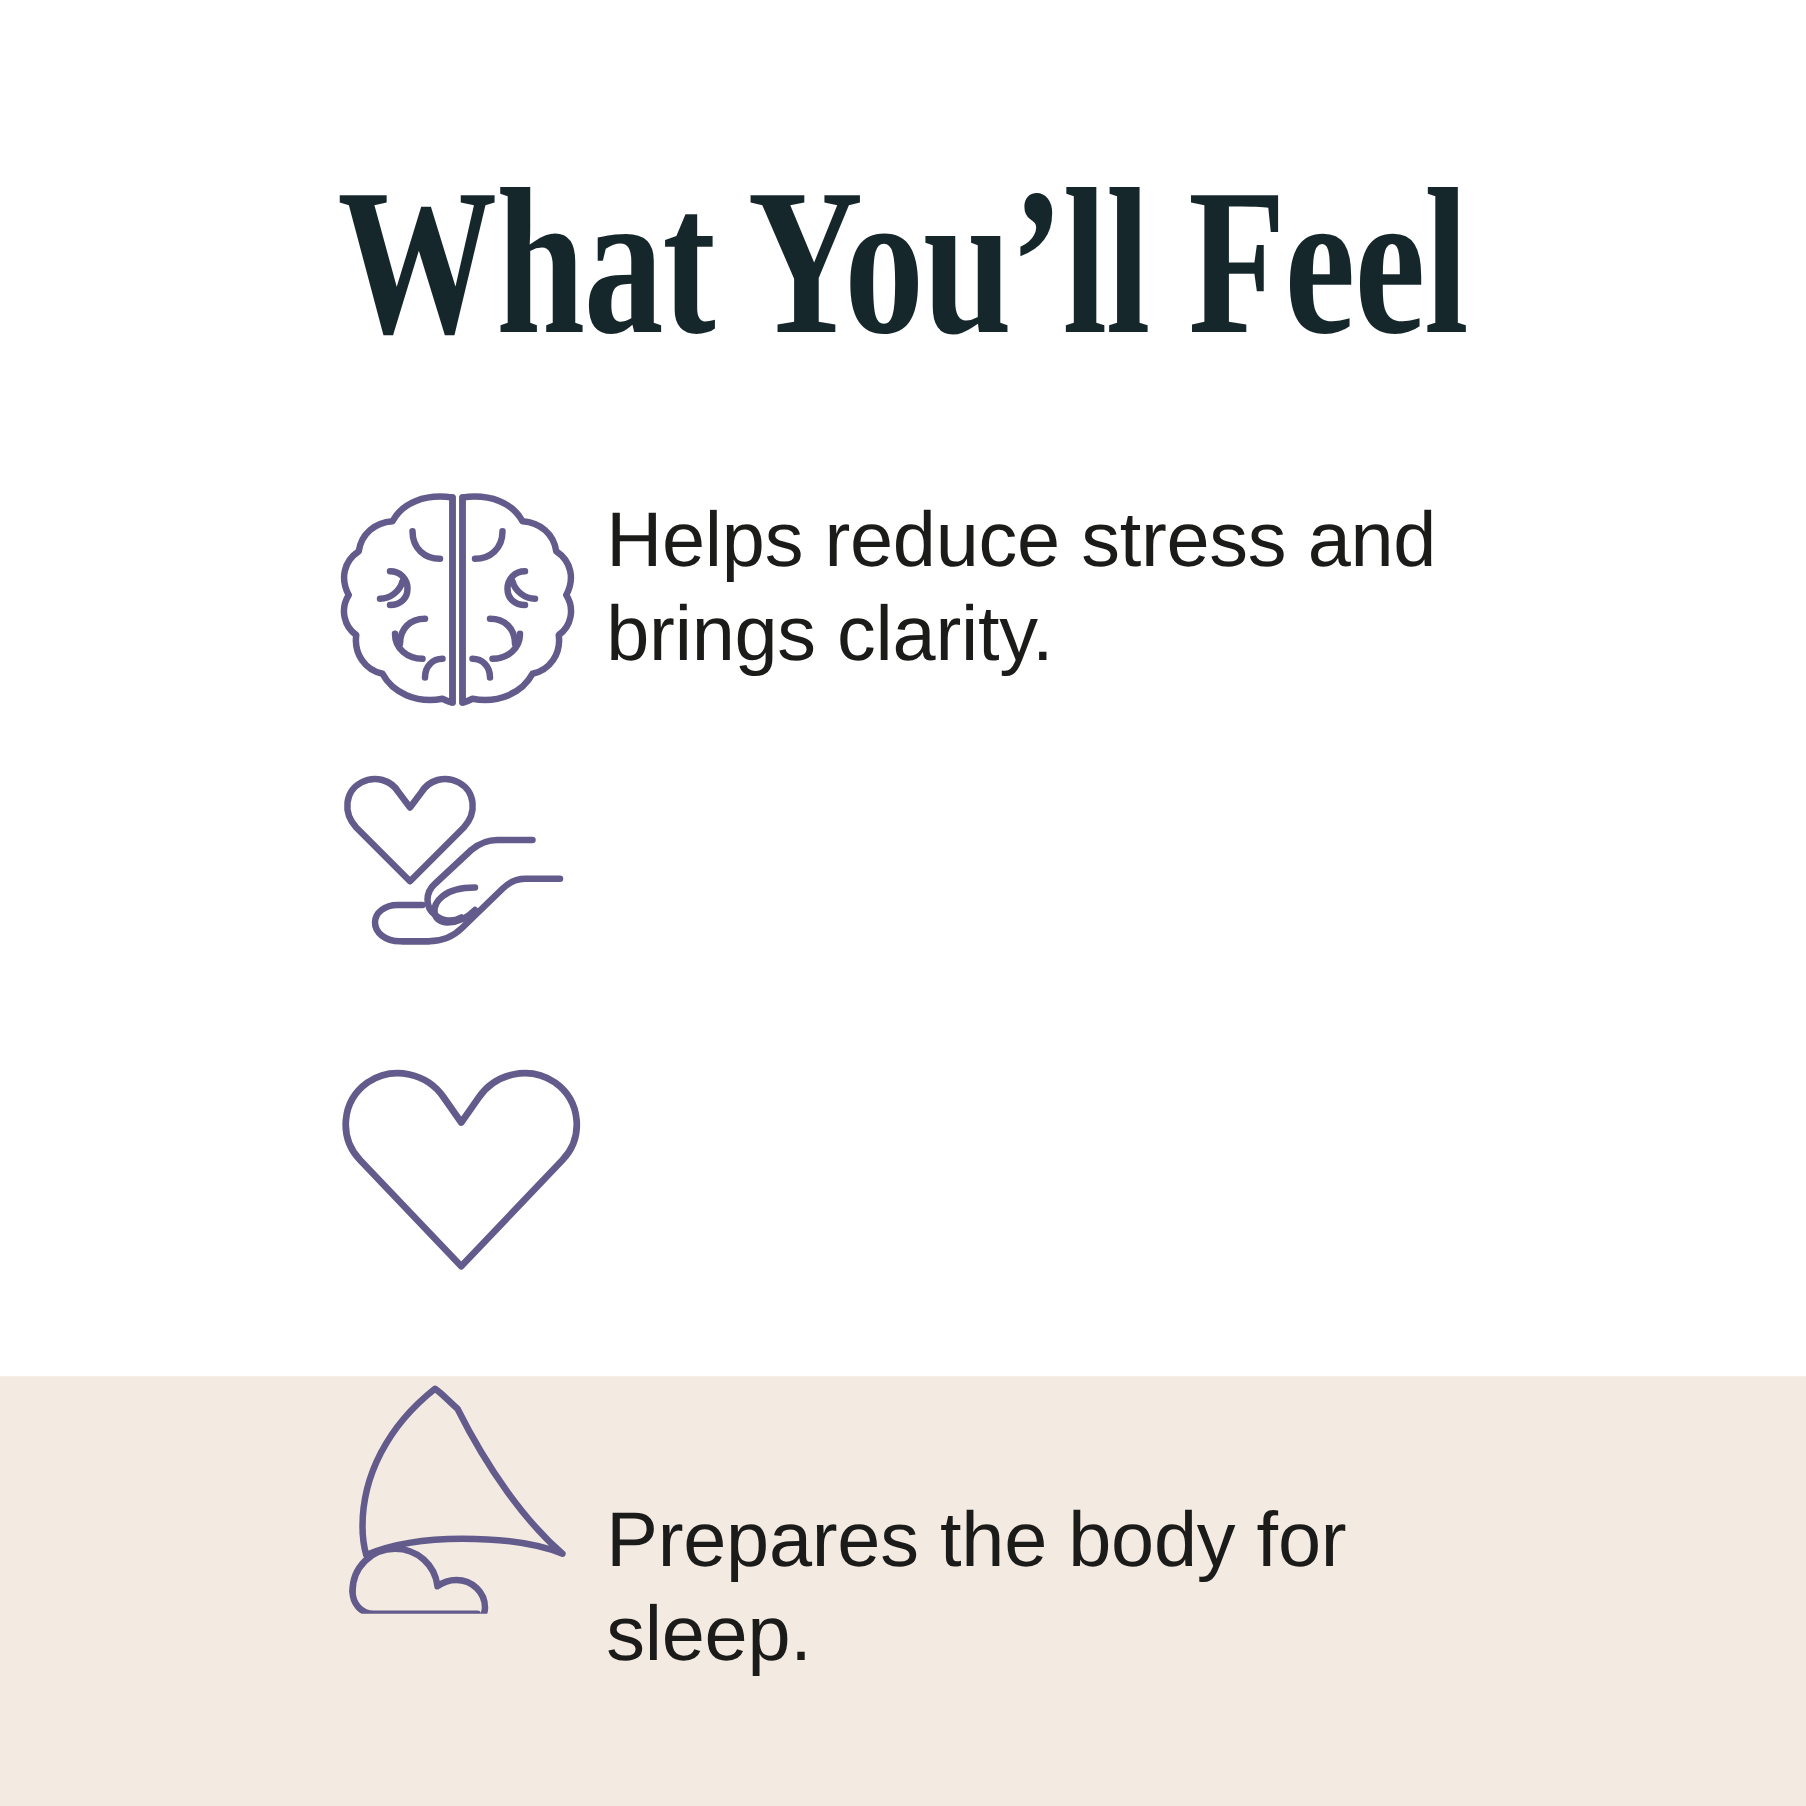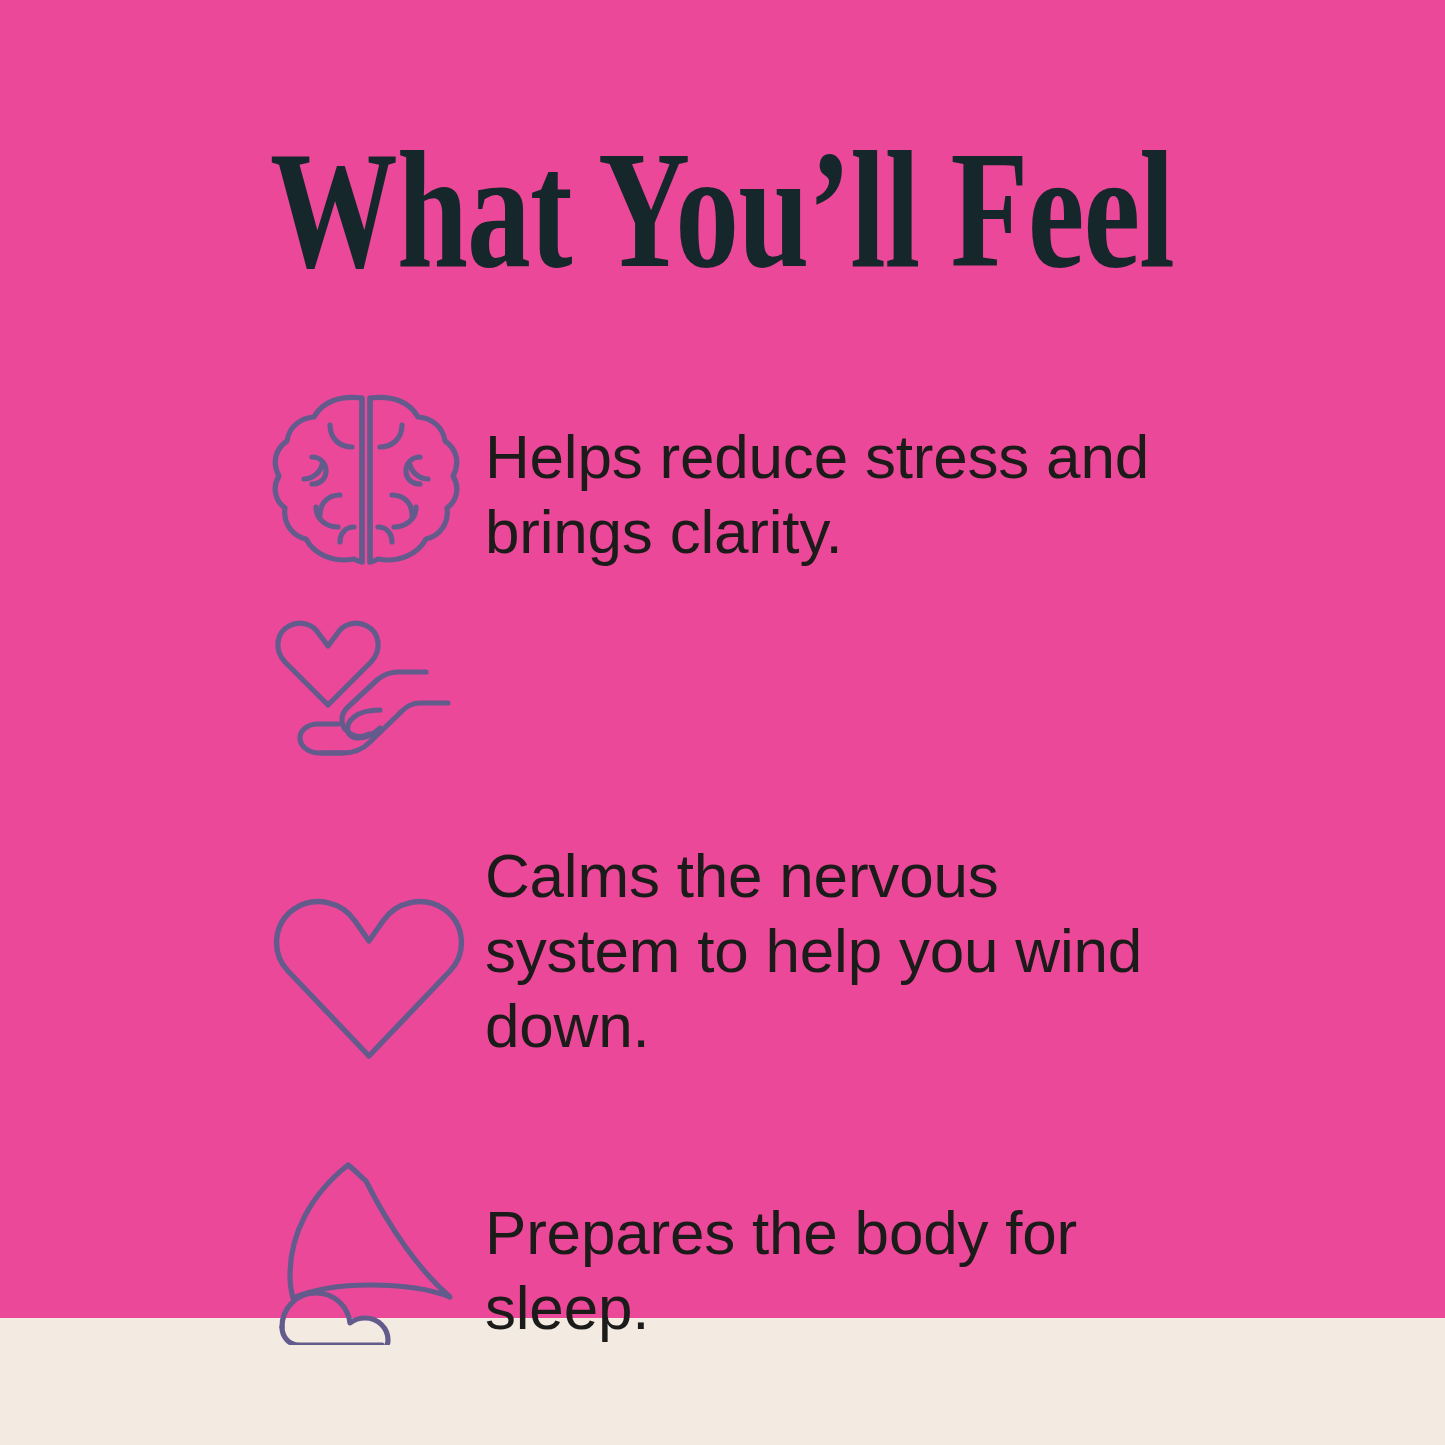--- a/index.html
+++ b/index.html
@@ -10,22 +10,22 @@
   body {
     width: 1445px;
     height: 1445px;
     background: #f3eae2;
     font-family: "Liberation Sans", sans-serif;
     overflow: hidden;
   }
   .page {
     position: relative;
     width: 1445px;
-    height: 1318px;
-    background: #ec4899;
+    height: 1101px;
+    background: #ffffff;
     box-sizing: border-box;
   }
 
   
   .title-wrap {
     position: absolute;
     left: 0;
     top: 126px;
     width: 1445px;
     text-align: center;
@@ -49,21 +49,21 @@
     position: absolute;
     left: 0;
     top: 330px;
     width: 1445px;
   }
   .feature-row {
     position: absolute;
     left: 270px;
     width: 1000px;
     display: flex;
-    align-items: flex-end;
+    align-items: flex-start;
   }
   .icon-cell {
     width: 215px;
     flex: 0 0 215px;
     display: flex;
     align-items: center;
     justify-content: flex-start;
   }
   .icon-cell svg {
     display: block;
@@ -160,21 +160,20 @@
       </div>
     </div>
 
     <div class="feature-row row-3">
       <div class="icon-cell">
         <svg width="198" height="170" viewBox="0 0 198 170" fill="none" stroke="#635b8c" stroke-width="5.4" stroke-linecap="round" stroke-linejoin="round" aria-hidden="true">
           <path d="M99 163 L18 78 C1 60 3 31 24 16 C45 2 72 9 85 28 L99 48 L113 28
                    C126 9 153 2 174 16 C195 31 197 60 180 78 L99 163 Z"></path>
         </svg>
       </div>
-      <p class="feature-text">Calms the nervous system to help you wind down.</p>
     </div>
 
     <div class="feature-row row-4">
       <div class="icon-cell">
         <svg width="200" height="186" viewBox="0 0 200 186" fill="none" stroke="#635b8c" stroke-width="5.2" stroke-linecap="round" stroke-linejoin="round" aria-hidden="true">
 
           <path d="M78 6 C40 36 20 76 20 116 C20 124 21 132 23 139
                    L23 139 C44 130 70 126 100 126
                    C130 126 160 130 180 138
                    C150 112 120 70 96 22 C90 17 84 10 78 6 Z" transform="translate(0,0)"></path>

